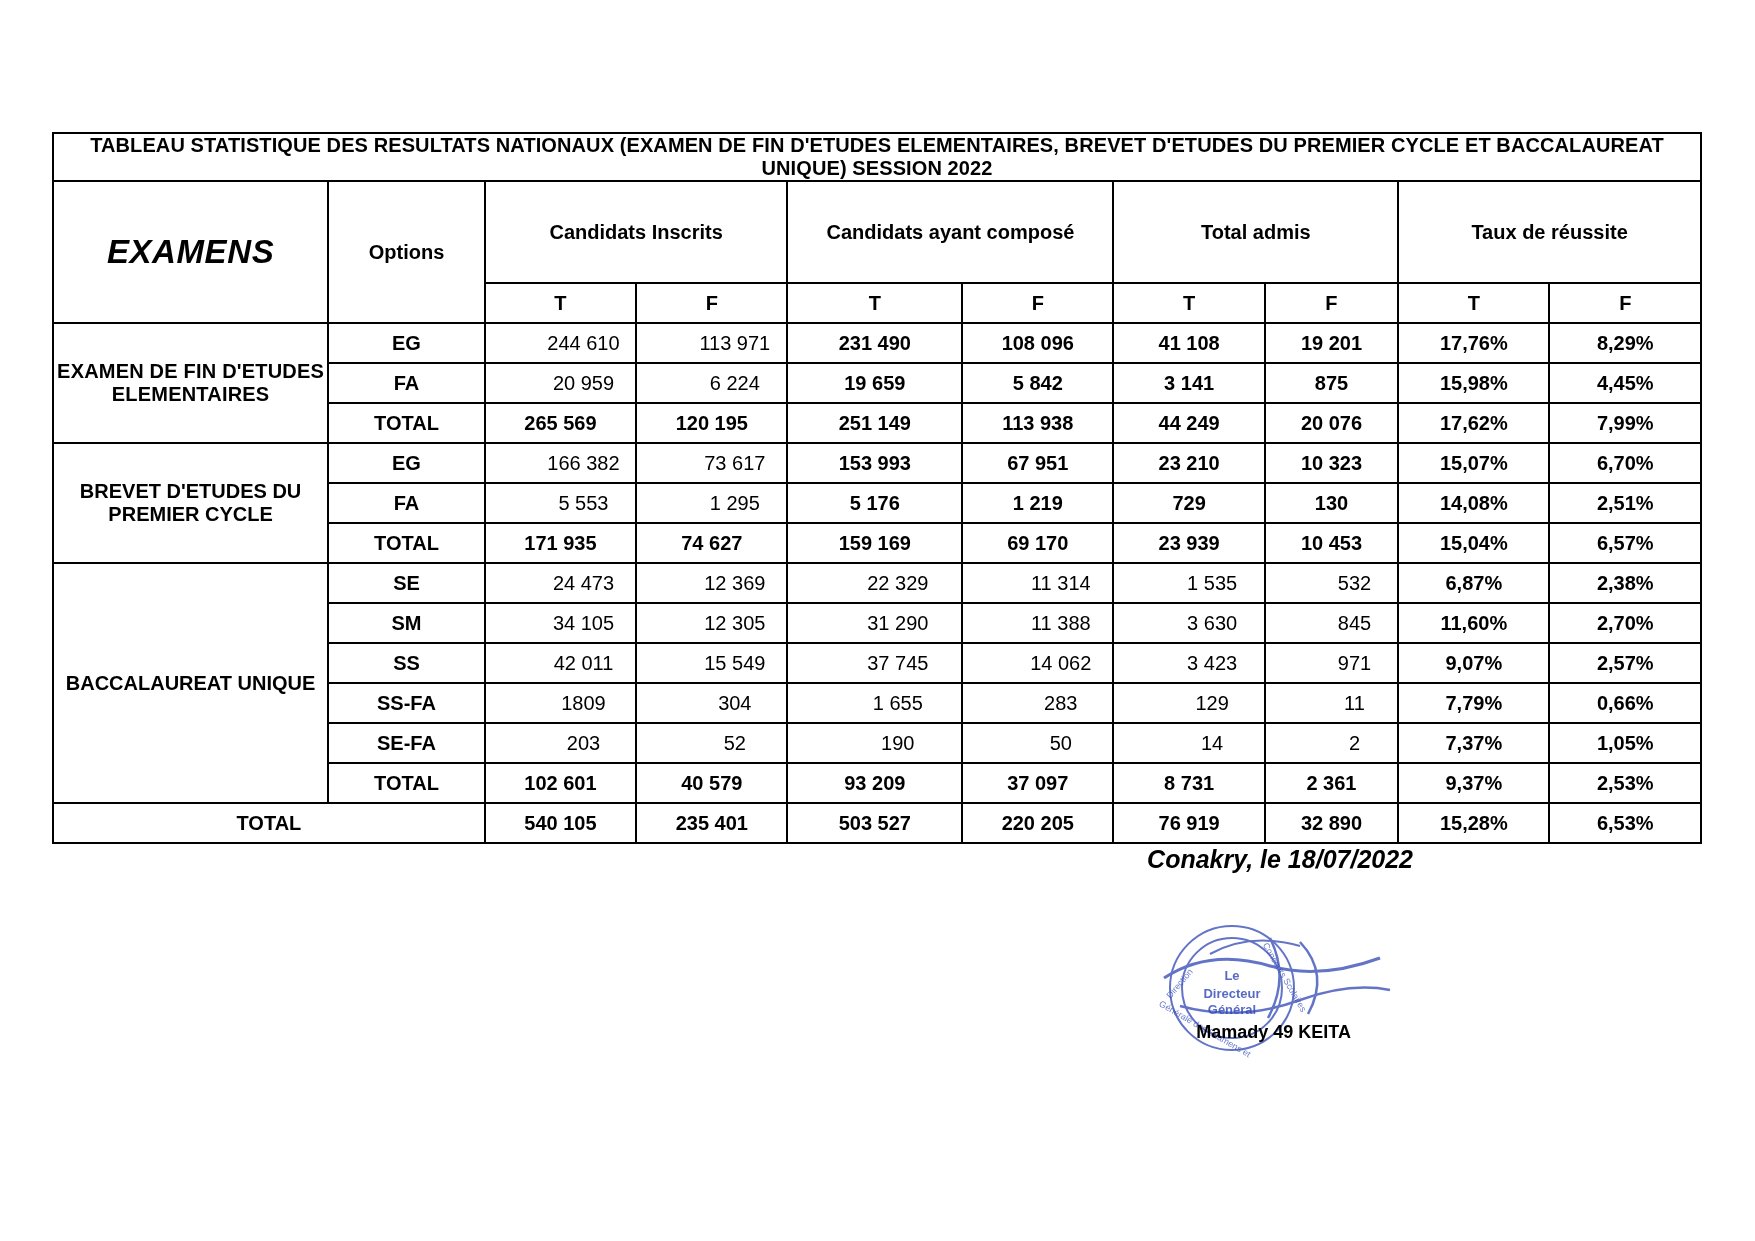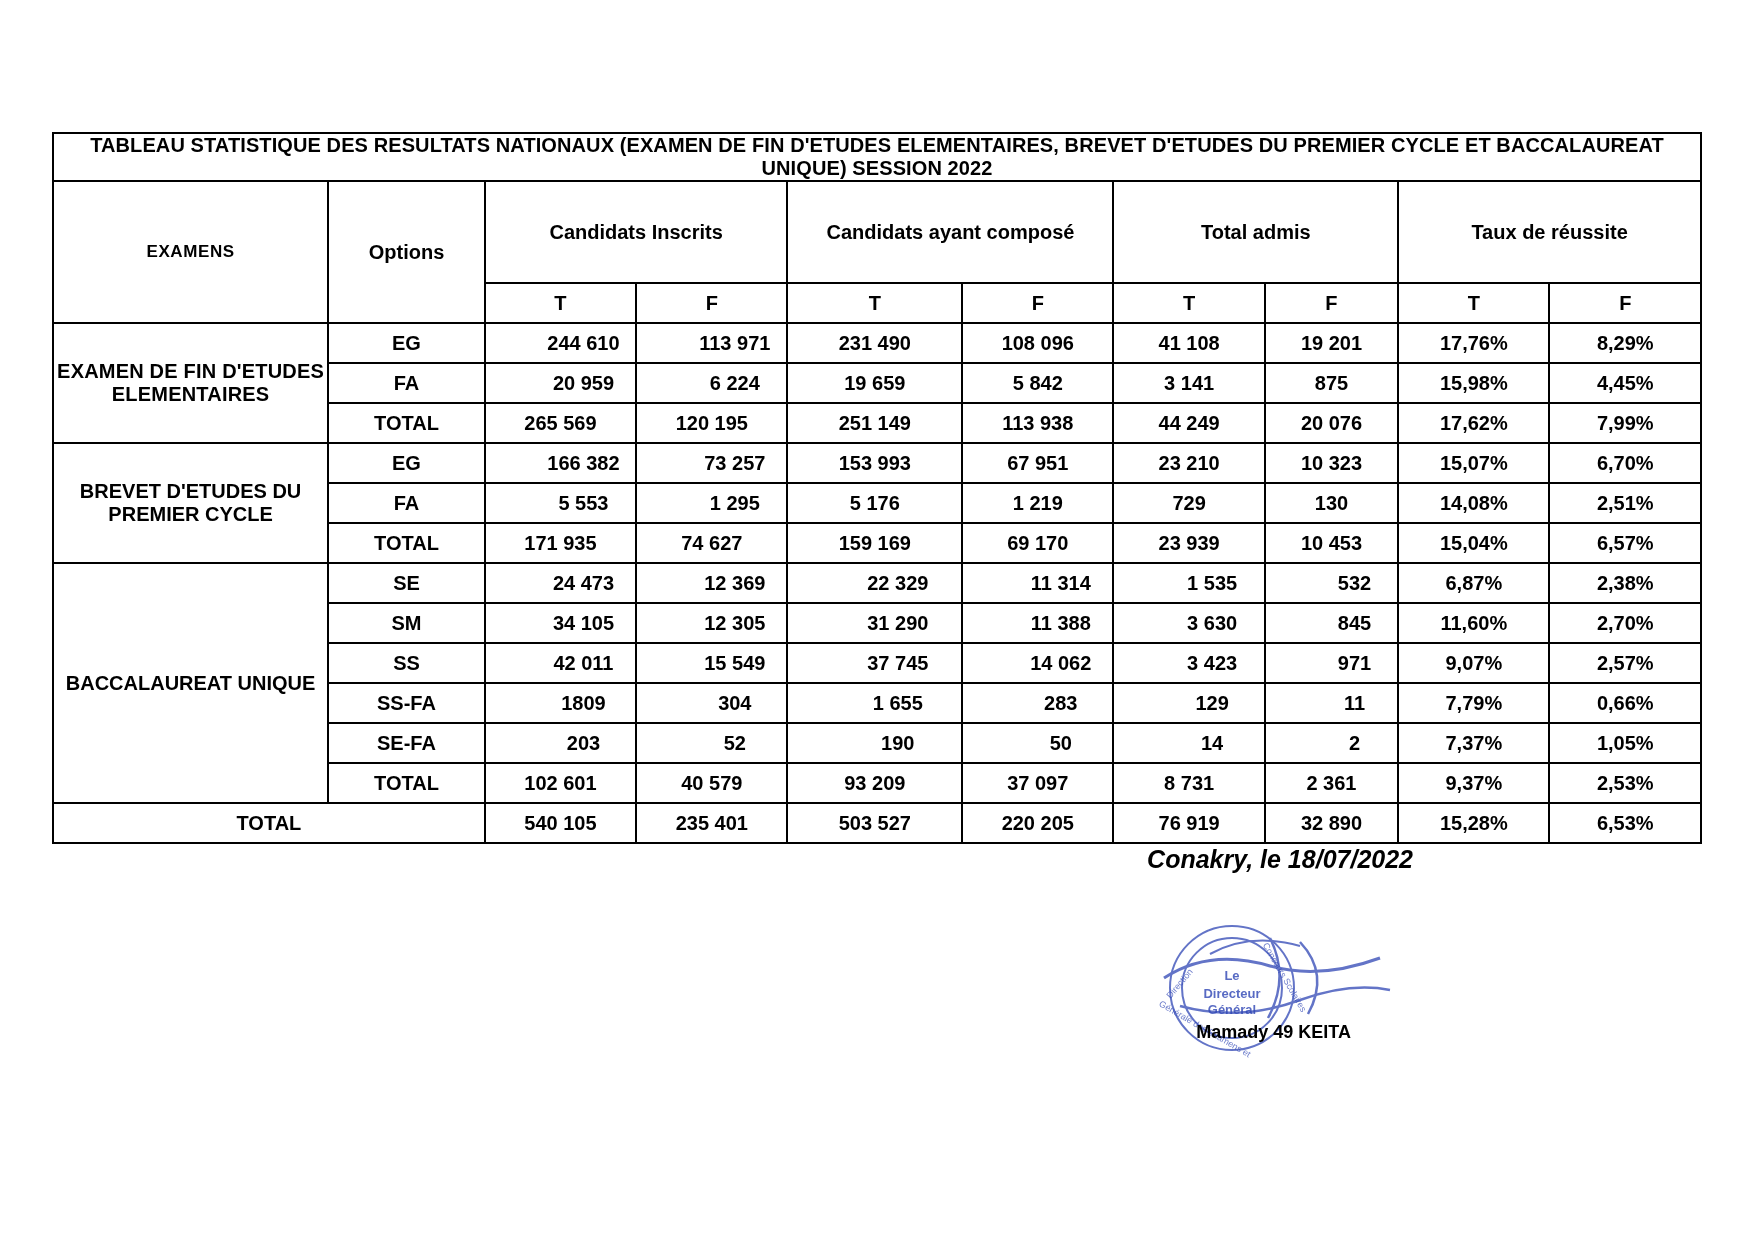--- a/index.html
+++ b/index.html
@@ -45,37 +45,38 @@
     line-height: 1.35;
     letter-spacing: 0.1px;
   }
   .hdr {
     background: #d9d9d9;
     font-size: 25px;
     font-weight: bold;
     height: 100px;
   }
   .hdr.examens {
-    font-size: 17px;
+    font-size: 33px;
     letter-spacing: 0.6px;
+    font-style: italic;
   }
   .subhdr {
     background: #d9d9d9;
     font-size: 24px;
     height: 38px;
   }
   .row-cell {
     height: 38px;
     font-size: 21px;
   }
   .num {
     font-weight: bold;
   }
   .num.light {
-    font-weight: bold;
+    font-weight: normal;
     padding-left: 46px;
   }
   
   .grp-elem {
     background: #fadfc5;
     font-size: 21px;
     letter-spacing: 0.2px;
     line-height: 1.5;
   }
   .tot-elem {
@@ -206,21 +207,21 @@
         <td class="row-cell tot-elem num">44 249</td>
         <td class="row-cell tot-elem num">20 076</td>
         <td class="row-cell tot-elem num">17,62%</td>
         <td class="row-cell tot-elem num">7,99%</td>
       </tr>
 
       <tr>
         <td class="grp-bepc" rowspan="3">BREVET D'ETUDES DU PREMIER CYCLE</td>
         <td class="row-cell">EG</td>
         <td class="row-cell num light">166 382</td>
-        <td class="row-cell num light">73 257</td>
+        <td class="row-cell num light">73 617</td>
         <td class="row-cell num">153 993</td>
         <td class="row-cell num">67 951</td>
         <td class="row-cell num">23 210</td>
         <td class="row-cell num">10 323</td>
         <td class="row-cell num">15,07%</td>
         <td class="row-cell num">6,70%</td>
       </tr>
       <tr>
         <td class="row-cell">FA</td>
         <td class="row-cell num light">5 553</td>

